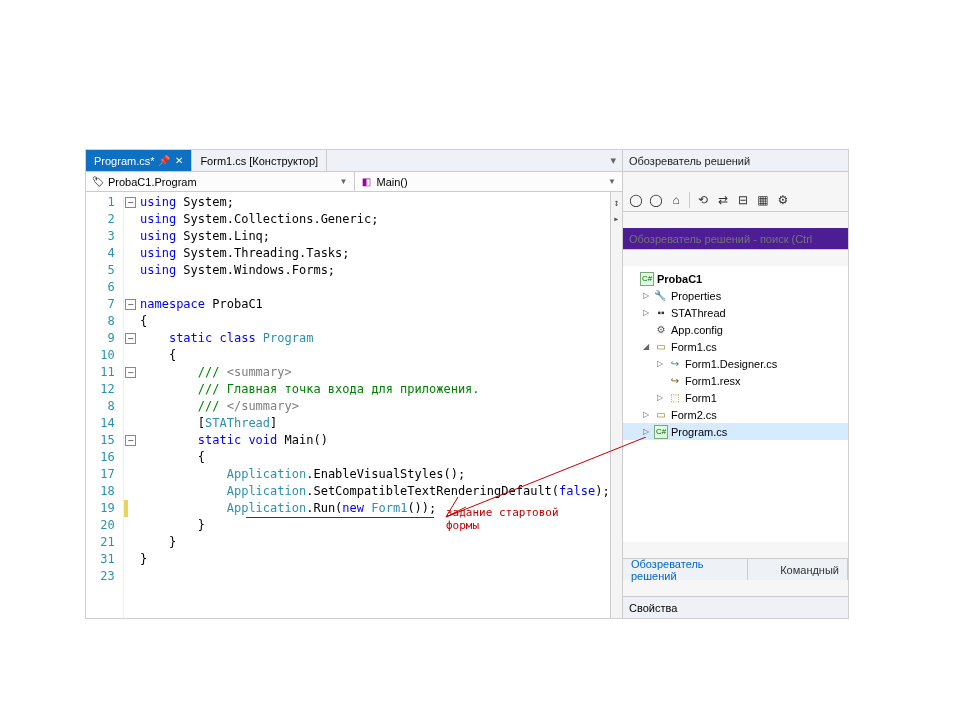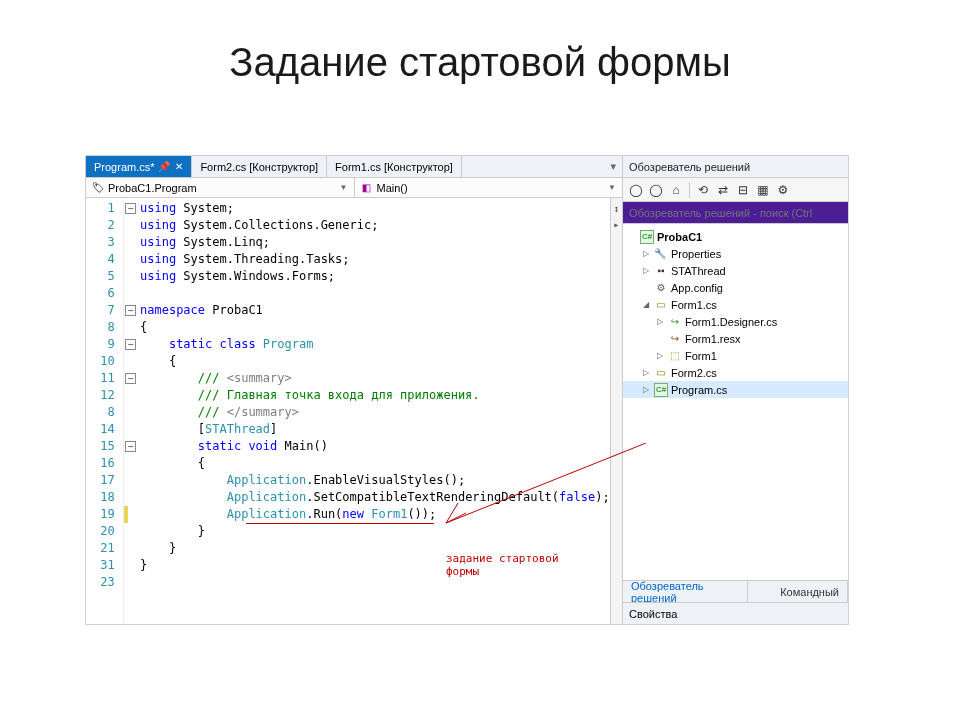--- a/index.html
+++ b/index.html
@@ -1,19 +1,19 @@
 <!DOCTYPE html>
 <html><head>
 <meta charset="utf-8">
 <style>
   * { box-sizing: border-box; margin: 0; padding: 0; }
   body { font-family: "Segoe UI", Tahoma, sans-serif; background: #fff; width: 960px; height: 720px; overflow: hidden; }
   .slide { width: 960px; height: 720px; position: relative; }
   .slide-title { font-size: 40px; font-weight: 400; text-align: center; padding: 40px 0 20px; color: #1a1a1a; }
-  .ide-shot { position: absolute; left: 85px; top: 155px; width: 764px; height: 470px; border: 1px solid #d0d0d0; background: #fff; display: flex; }
+  .ide-shot { position: absolute; left: 85px; top: 149px; width: 764px; height: 470px; border: 1px solid #d0d0d0; background: #fff; display: flex; }
   .editor-pane { flex: 1; display: flex; flex-direction: column; border-right: 1px solid #ccc; min-width: 0; }
   .tab-strip { height: 22px; background: #eef2f6; border-bottom: 1px solid #ccc; display: flex; align-items: stretch; font-size: 11px; }
   .tab { padding: 0 8px; display: flex; align-items: center; gap: 4px; border-right: 1px solid #ccc; background: #eef2f6; cursor: pointer; }
   .tab.active { background: #0e70c0; color: #fff; }
   .tab-close { font-size: 10px; }
   .tab-pin { font-size: 10px; }
   .tab-dropdown { margin-left: auto; padding: 0 6px; display: flex; align-items: center; color: #666; }
   .nav-bar { height: 20px; display: flex; border-bottom: 1px solid #ccc; font-size: 11px; }
   .nav-dd { flex: 1; border-right: 1px solid #ccc; background: #fcfcfc; display: flex; align-items: center; padding: 0 6px; gap: 4px; position: relative; }
   .nav-dd:last-child { border-right: none; }
@@ -33,21 +33,21 @@
   .typ { color: #2b91af; text-align: center; }
   .cm { color: #008000; }
   .gray { color: #808080; }
   .modified-mark { position:absolute; left:-16px; top: 0; width:4px; height:17px; background:#e8d55b; }
   .side-tog { width: 14px; border-left: 1px solid #ccc; display:flex; flex-direction:column; align-items:center; padding-top:2px; color:#555; font-size:10px; background:#f4f4f4; }
   .side-tog span { height:16px; cursor:pointer; }
   .annotation { position: absolute; color: #c00000; font-size: 11px; line-height: 13px; }
   .annotation-underline { position:absolute; height:1px; background:#c00000; }
   .arrow-svg { position:absolute; pointer-events:none; }
 
-  .solution-pane { width: 225px; display: flex; flex-direction: column; background: #f6f6f6; }
+  .solution-pane { width: 225px; display: flex; flex-direction: column; background: #f6f6f6; gap: 16px; }
   .panel-title { height: 22px; background: #eef2f6; border-bottom: 1px solid #ccc; font-size: 11px; display: flex; align-items: center; padding: 0 6px; color: #1e1e1e; }
   .toolbar { height: 24px; border-bottom: 1px solid #ccc; display: flex; align-items: center; gap: 2px; padding: 0 4px; background: #f6f6f6; }
   .tb-btn { width: 18px; height: 18px; display:flex; align-items:center; justify-content:center; font-size:12px; color:#333; cursor:pointer; }
   .tb-sep { width:1px; height:16px; background:#ccc; margin:0 2px; }
   .search-row { height: 22px; border-bottom: 1px solid #ccc; }
   .search-row input { width:100%; height:100%; border:none; background:#4c1d95; font-size:11px; padding:0 6px; color:#888; outline:none; }
   .tree { flex:1; font-size:11px; background:#fff; padding:4px 0; overflow:hidden; }
   .tree-row { height:17px; display:flex; align-items:center; gap:3px; padding-left:4px; cursor:pointer; }
   .tree-row.selected { background:#d6ebff; }
   .tree-caret { width:10px; display:inline-flex; justify-content:center; font-size:8px; color:#666; }
@@ -62,33 +62,29 @@
   .bold { font-weight:600; }
   .bottom-tabs { height:22px; border-top:1px solid #ccc; display:flex; font-size:11px; background:#eef2f6; }
   .bottom-tabs .bt { padding:0 8px; display:flex; align-items:center; border-right:1px solid #ccc; color:#0066cc; cursor:pointer; }
   .bottom-tabs .bt.plain { color:#333;margin-left:24px; }
   .props-title { height:22px; border-top:1px solid #ccc; background:#eef2f6; font-size:11px; display:flex; align-items:center; padding:0 6px; }
 </style>
 </head>
 <body>
 
 <div class="slide">
-  <h1 class="slide-title">Задание стартовой формы</h1>
 
   <div class="ide-shot">
 
     <div class="editor-pane">
       <div class="tab-strip">
         <div class="tab active">
           <span>Program.cs*</span>
           <span class="tab-pin">📌</span>
           <span class="tab-close">✕</span>
-        </div>
-        <div class="tab">
-          <span>Form2.cs [Конструктор]</span>
         </div>
         <div class="tab">
           <span>Form1.cs [Конструктор]</span>
         </div>
         <div class="tab-dropdown">▾</div>
       </div>
 
       <div class="nav-bar">
         <div class="nav-dd">
           <span class="nav-icon">🏷</span>
@@ -158,21 +154,21 @@
           <span>↕</span>
           <span>▸</span>
         </div>
 
         <div class="annotation-underline" style="left:160px; top:325px; width:188px;"></div>
         <svg class="arrow-svg" style="left:350px; top:245px;" width="220" height="95">
           <line x1="210" y1="0" x2="10" y2="80" stroke="#c00000" stroke-width="1"></line>
           <line x1="10" y1="80" x2="30" y2="70" stroke="#c00000" stroke-width="1"></line>
           <line x1="10" y1="80" x2="22" y2="60" stroke="#c00000" stroke-width="1"></line>
         </svg>
-        <div class="annotation" style="left:360px; top:314px;margin-top:40px;">
+        <div class="annotation" style="left:360px; top:314px;">
           <span>задание стартовой</span><br>
           <span>формы</span>
         </div>
       </div>
     </div>
 
     <div class="solution-pane">
       <div class="panel-title">Обозреватель решений</div>
       <div class="toolbar">
         <span class="tb-btn">◯</span>

